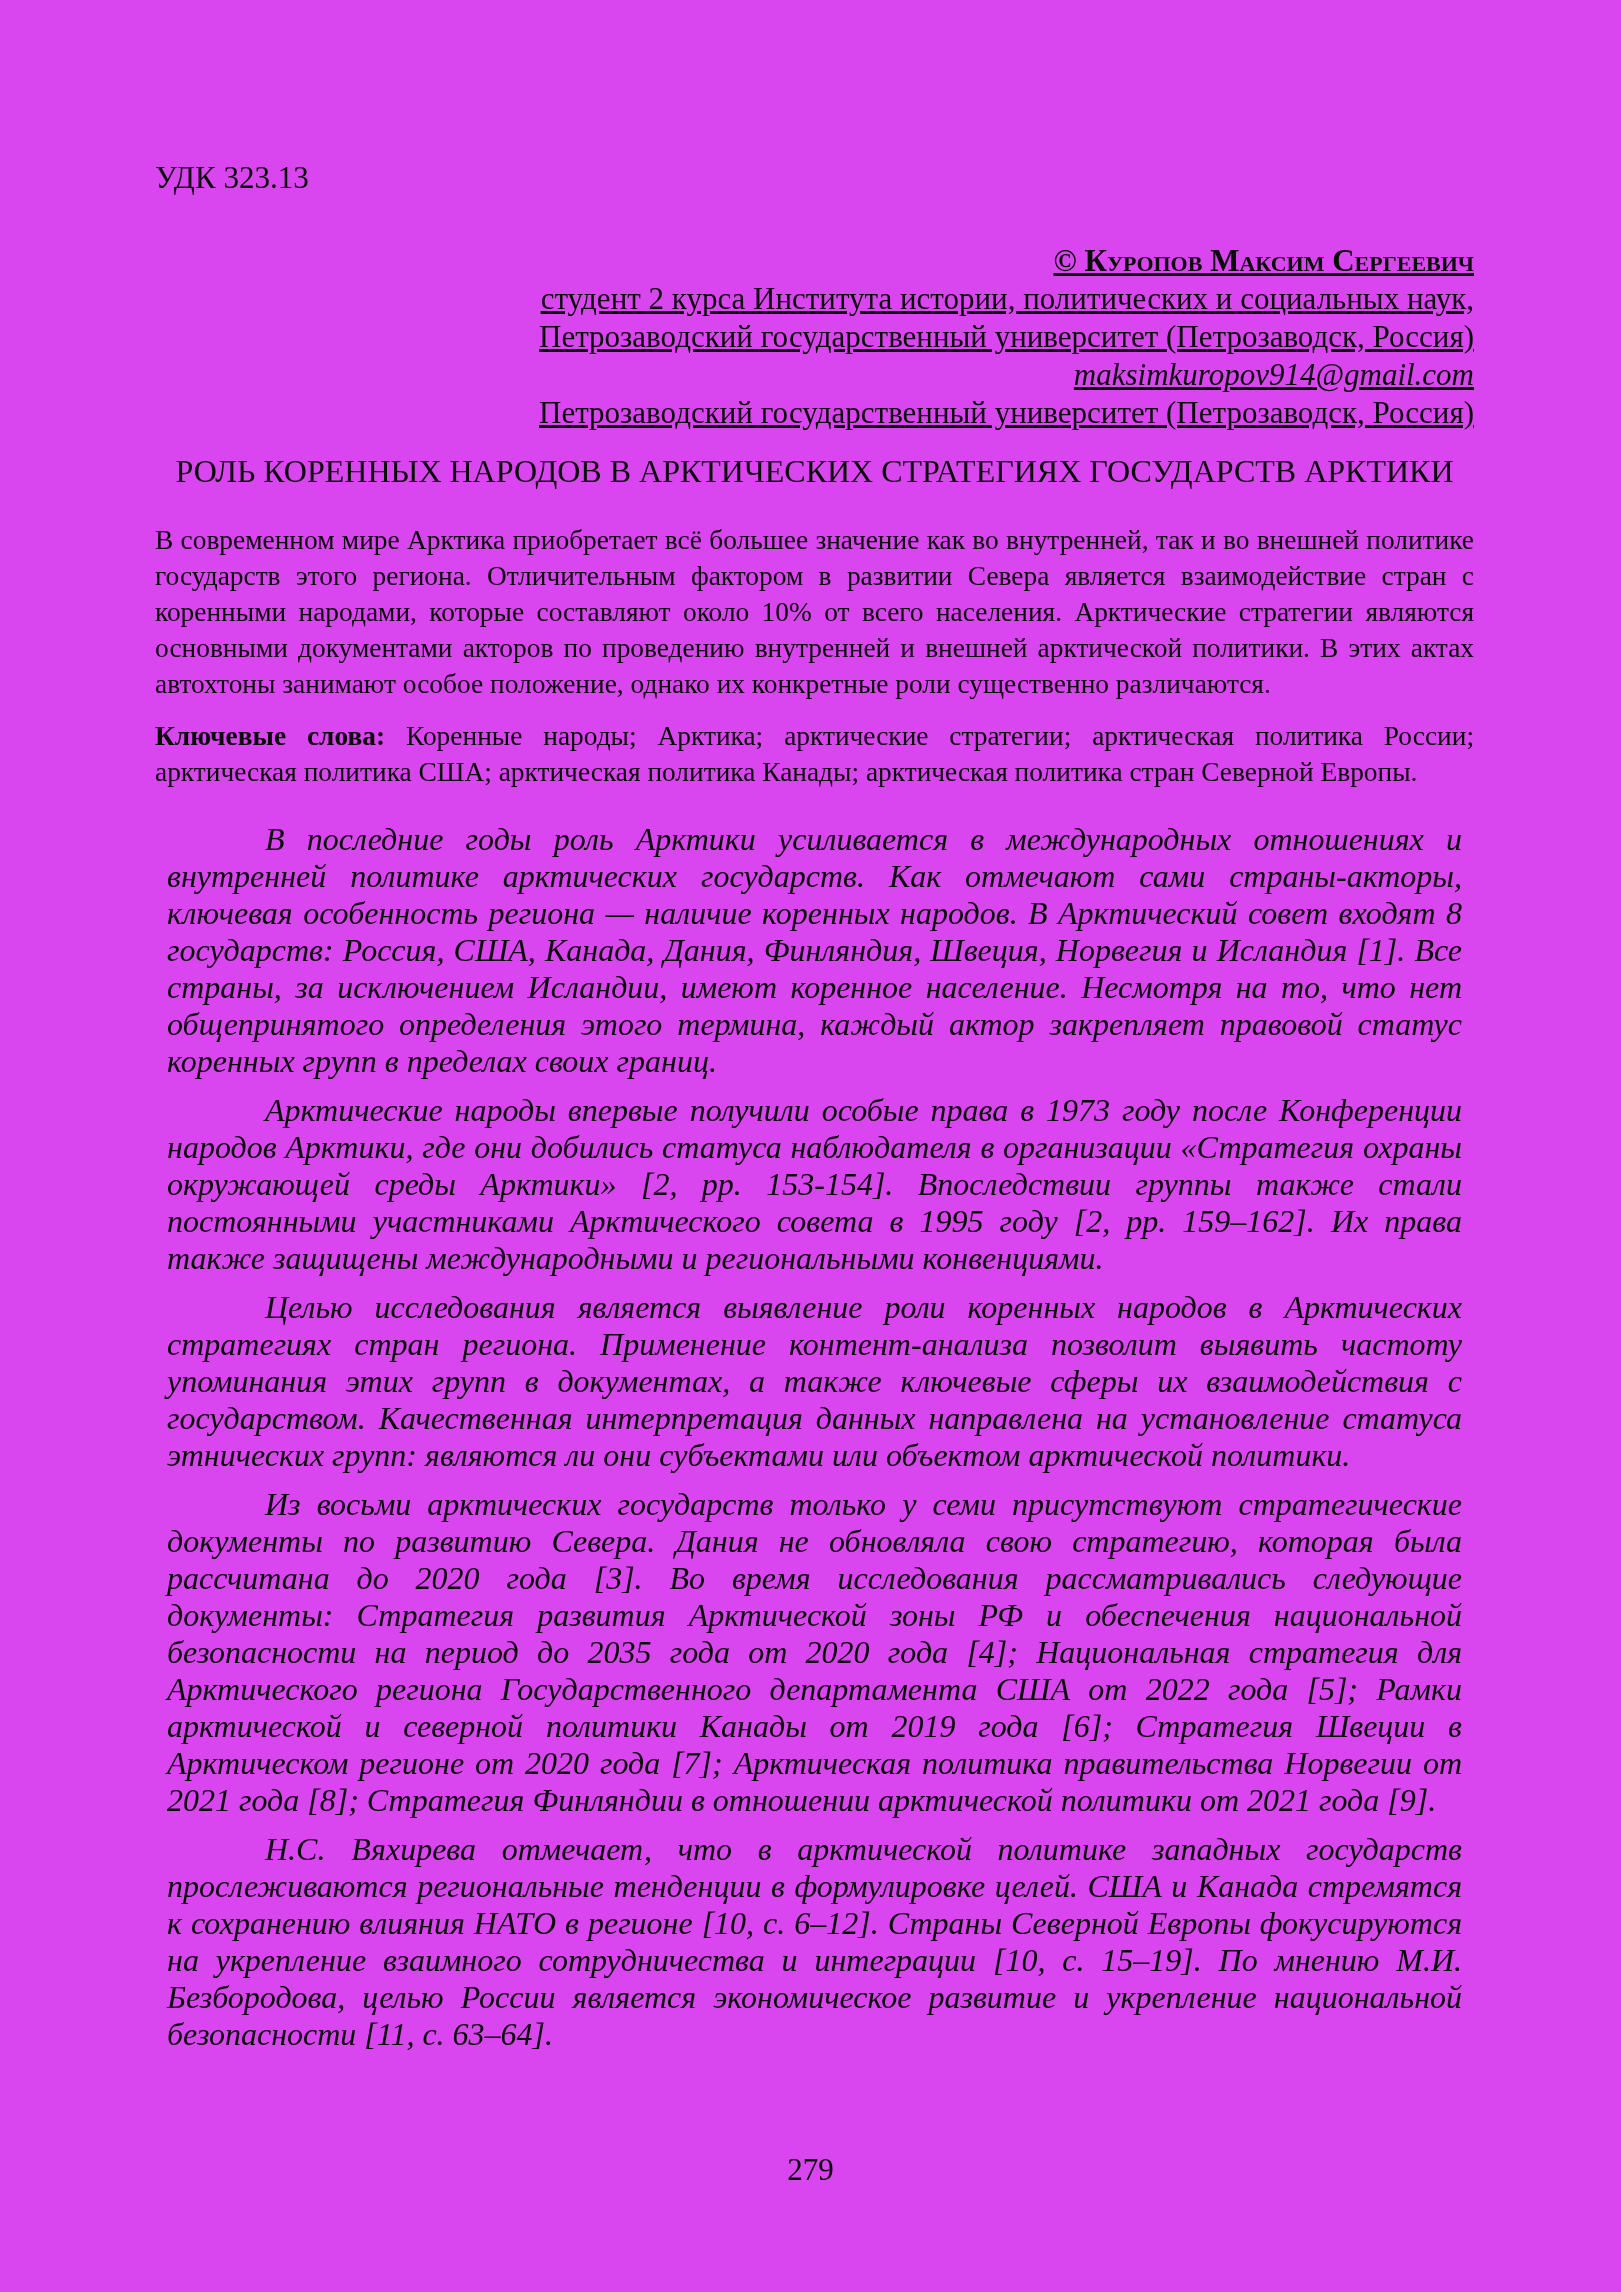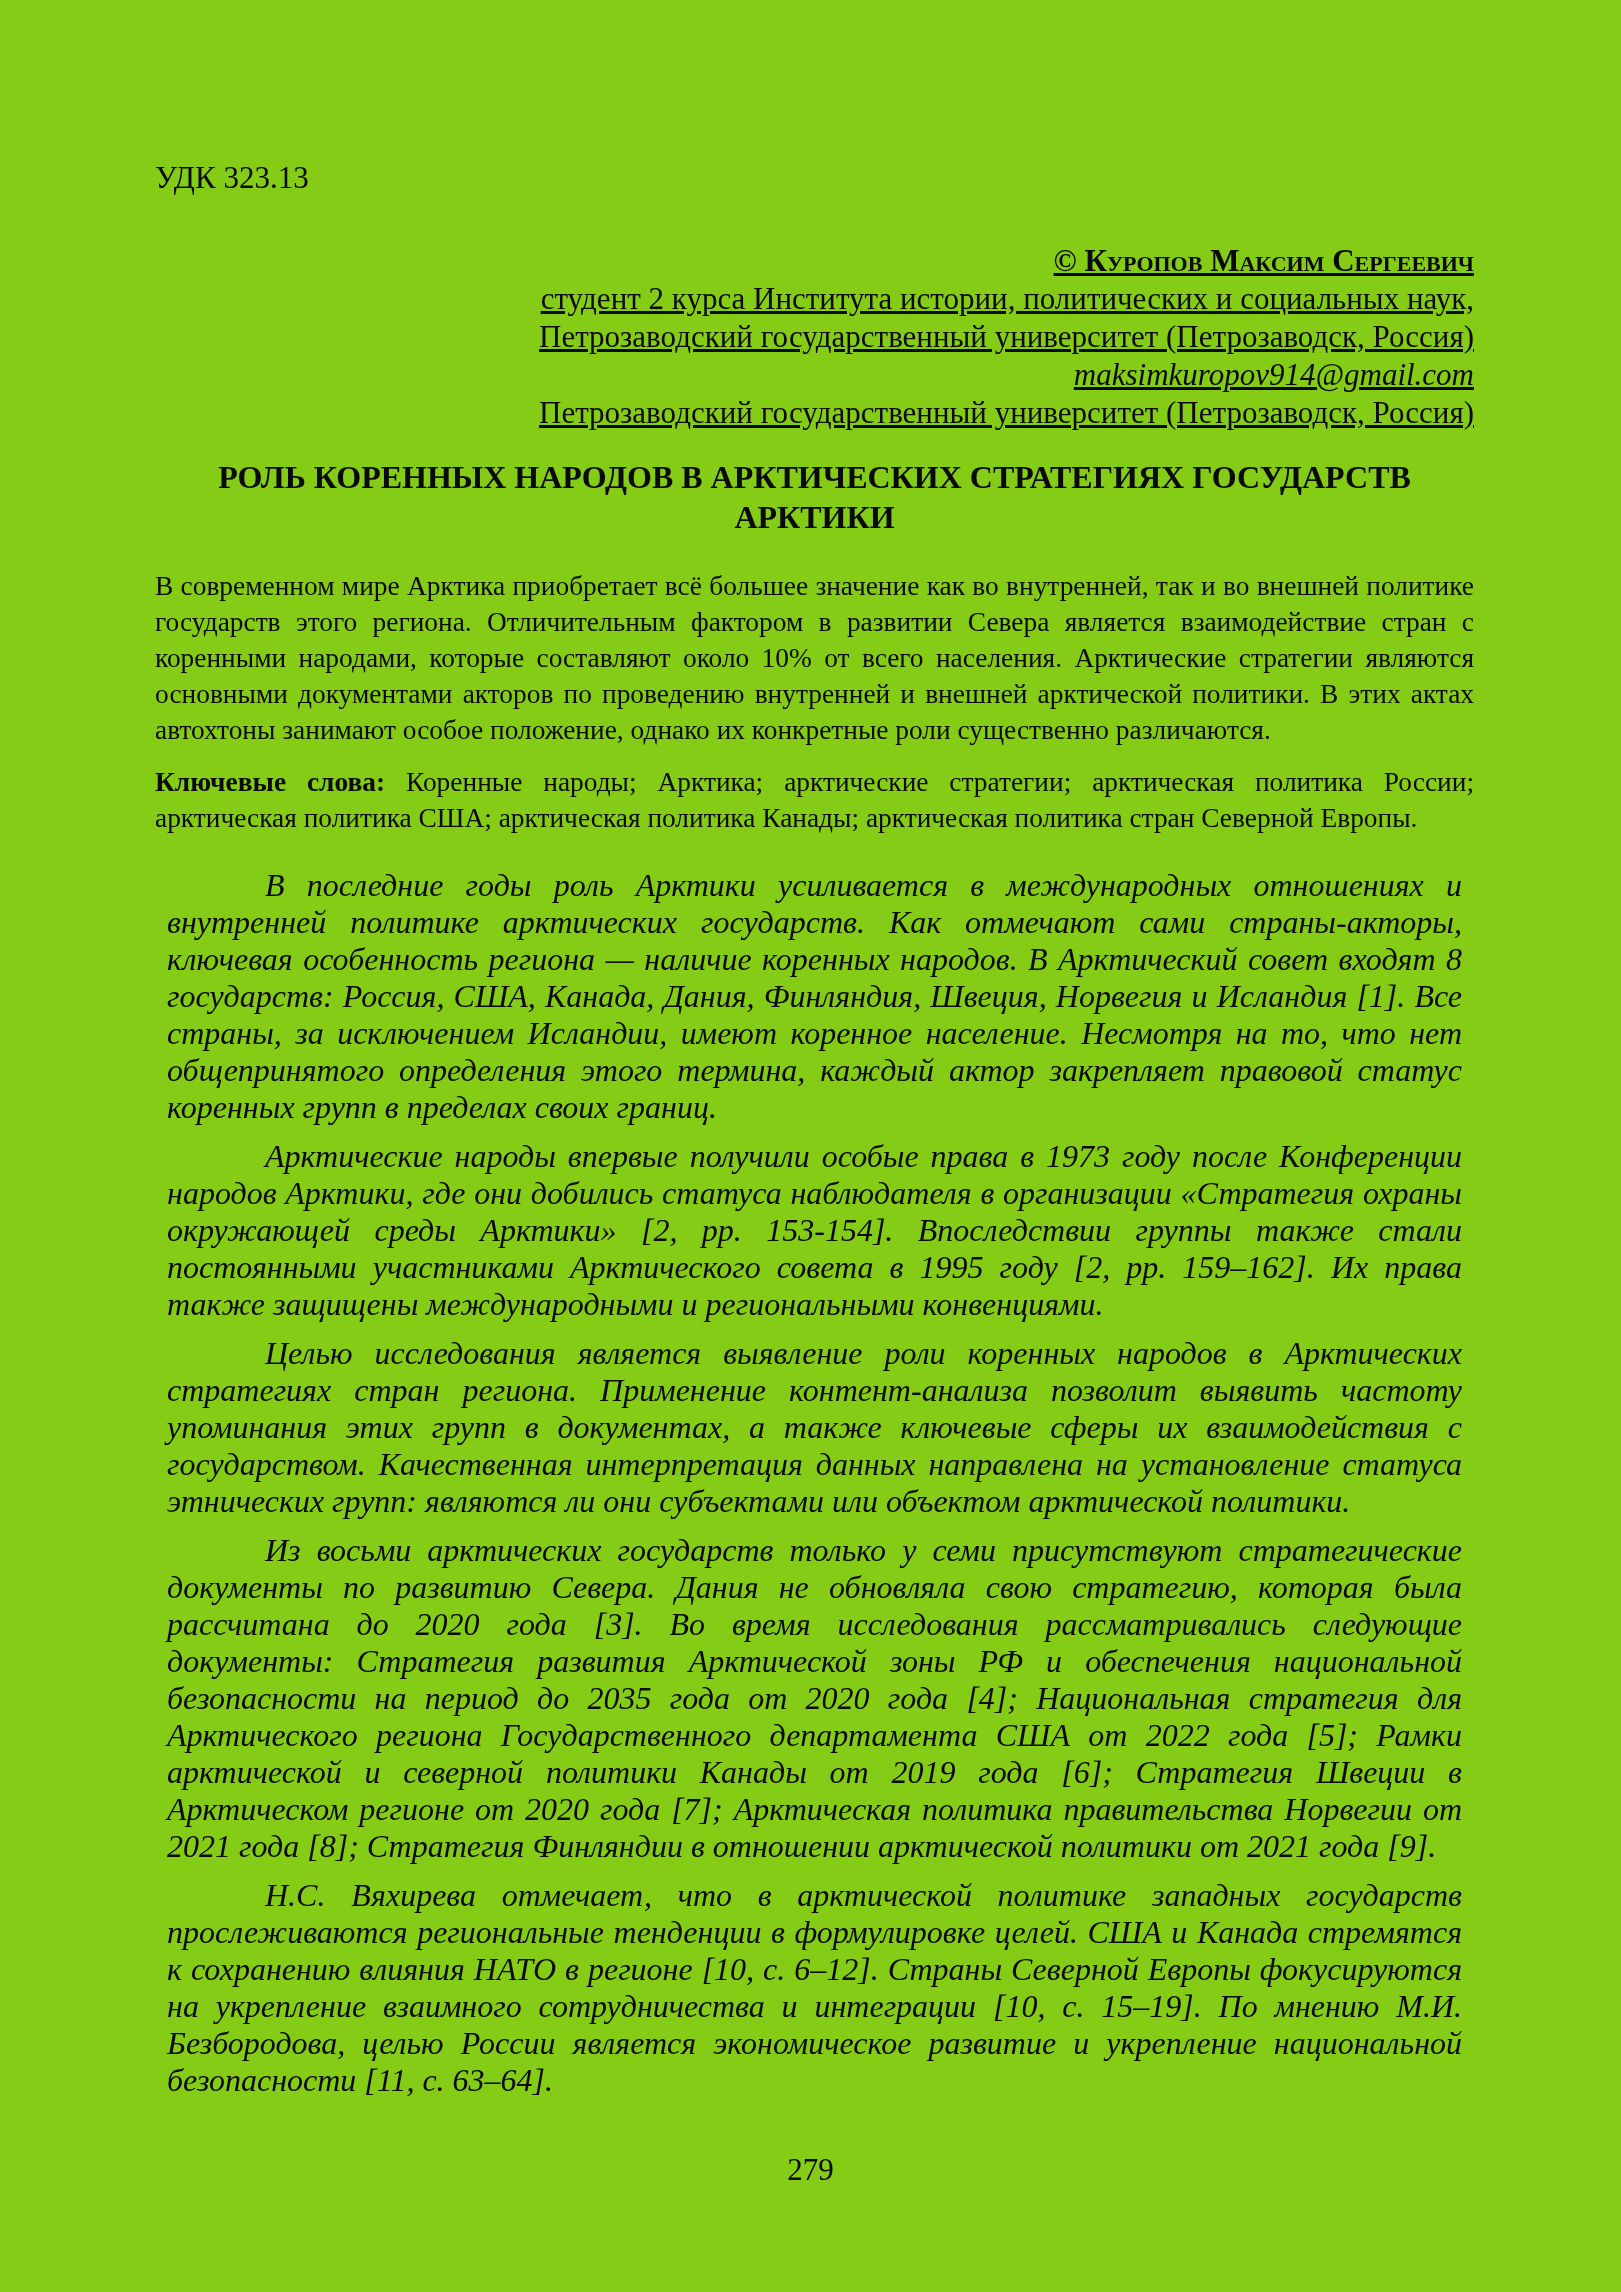--- a/index.html
+++ b/index.html
@@ -5,21 +5,21 @@
   html, body {
     margin: 0;
     padding: 0;
     background: #ffffff;
   }
   .page {
     position: relative;
     width: 1621px;
     height: 2293px;
     box-sizing: border-box;
-    background: #84cc16;
+    background: #d946ef;
     color: #0a0a0a;
     font-family: "Liberation Serif", "DejaVu Serif", serif;
     padding: 159px 147px 0 155px;
     overflow: hidden;
   }
   .udc {
     font-size: 31px;
     line-height: 38px;
     margin: 0 0 45px 0;
     text-align: left;
@@ -37,23 +37,23 @@
   .email {
     font-style: italic;
   }
   .advisor-label {
     font-weight: bold;
     font-style: italic;
   }
   .title {
     font-size: 32px;
     line-height: 40px;
-    font-weight: bold;
+    font-weight: normal;
     text-align: center;
-    margin: 25px 0 31px 0;
+    margin: 19px 0 31px 0;
   }
   .abstract {
     font-size: 27.4px;
     line-height: 36px;
     text-align: justify;
     margin: 0 0 15.7px 0;
   }
   .keywords {
     font-size: 27.4px;
     line-height: 36px;

